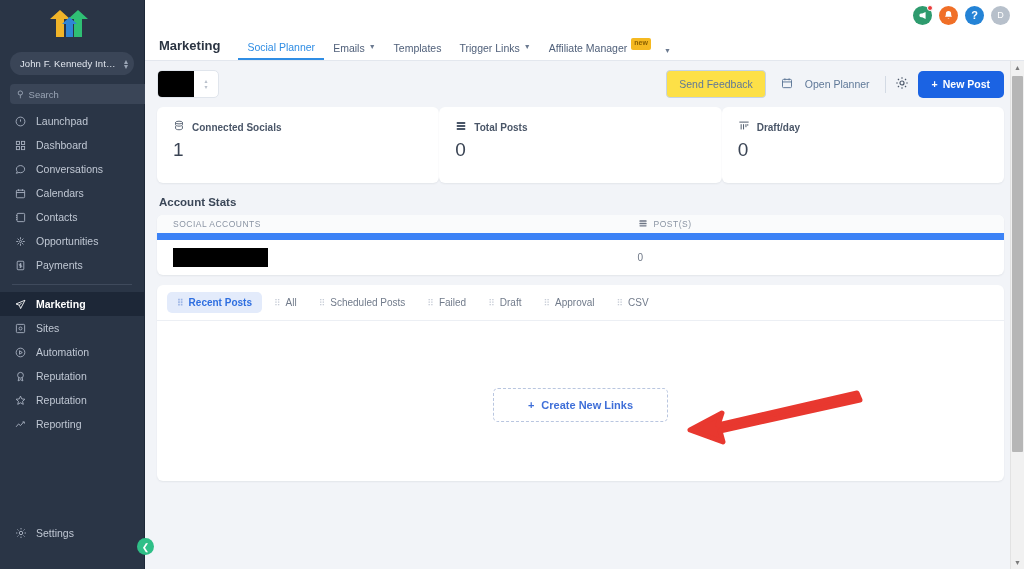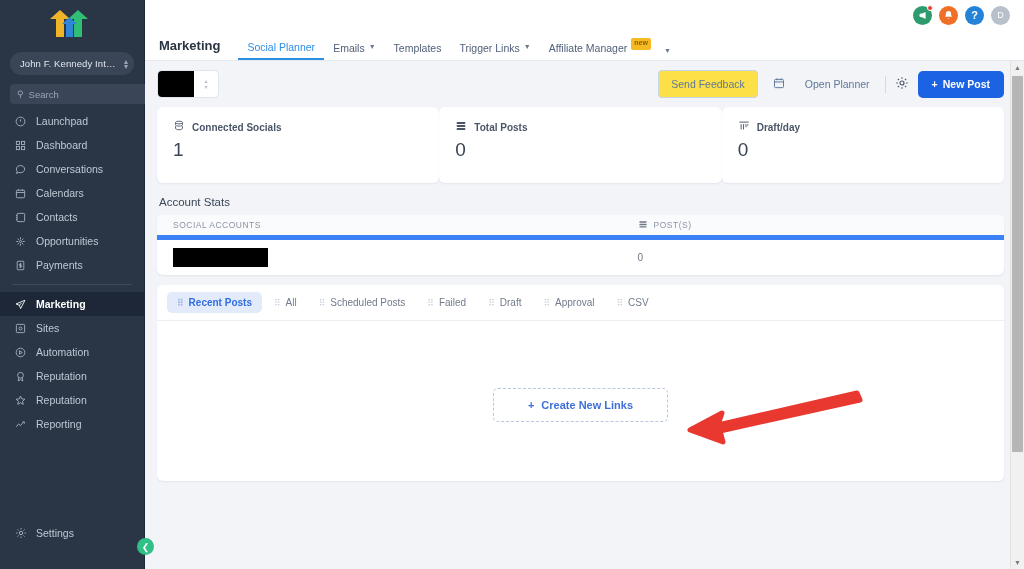--- a/index.html
+++ b/index.html
@@ -199,21 +199,21 @@
   .stepper { flex:1; display:flex; flex-direction:column; align-items:center; justify-content:center;
              color:#b9c0cb; font-size:6px; line-height:6px; }
   .tb-right { display:flex; align-items:center; gap:9px; }
   .btn-outline {
     height:28px; border:1px solid #c6d4e6; border-radius:4px;
     background:#fde047; color:#5f7898; font-size:10.5px;
     padding:0 12px; display:flex; align-items:center; cursor:pointer;
   }
   .btn-ghost {
     height:26px; background:transparent; color:#5f7898; font-size:10.5px;
-    padding:0 6px; display:flex; align-items:center; gap:20px; cursor:pointer;
+    padding:0 6px; display:flex; align-items:center; gap:12px; cursor:pointer;
   }
   .vdiv { width:1px; height:17px; background:#d3dae4; }
   .gear-btn { color:#4a5668; font-size:12px; cursor:pointer; display:flex; align-items:center;}
   .btn-primary {
     height:27px; background:#1b63e3; color:#fff; border-radius:5px;
     font-size:10.5px; font-weight:bold;
     padding:0 14px; display:flex; align-items:center; gap:5px; cursor:pointer;
   }
 
   
@@ -231,30 +231,30 @@
     height: 76px; padding: 13px 16px;
     box-shadow: 0 1px 2px rgba(30,40,60,.07);
   }
   .card-lbl {
     display:flex; align-items:center; gap:7px;
     color:#4a5668; font-size:10px; font-weight:bold;
   }
   .card-val { font-size: 19px; color:#3a4454; margin-top:5px; font-weight:500;}
 
   .acct-title {
-    font-size: 11.5px; font-weight:normal; color:#3b4758;
+    font-size: 11.5px; font-weight:bold; color:#3b4758;
     margin: 13px 0 7px 2px;
   }
   .table {
     background:#fff; border-radius:6px; overflow:hidden;
     box-shadow: 0 1px 2px rgba(30,40,60,.07);
   }
   .thead {
     display:flex; height:25px; align-items:center;
-    background:#fafbfc; border-bottom:5px solid #3b82f6;
+    background:#fafbfc; border-bottom:7px solid #3b82f6;
     padding: 0 16px;
     font-size:8.5px; color:#8a94a3; letter-spacing:.5px;
   }
   .th-1 { flex: 0 0 57%; }
   .th-2 { flex:1; display:flex; align-items:center; gap:6px; }
   .trow {
     display:flex; height:35px; align-items:center; padding:0 16px;
   }
   .td-1 { flex:0 0 57%; }
   .td-1 .redact-row { background:#000; height:19px; width:95px; }

